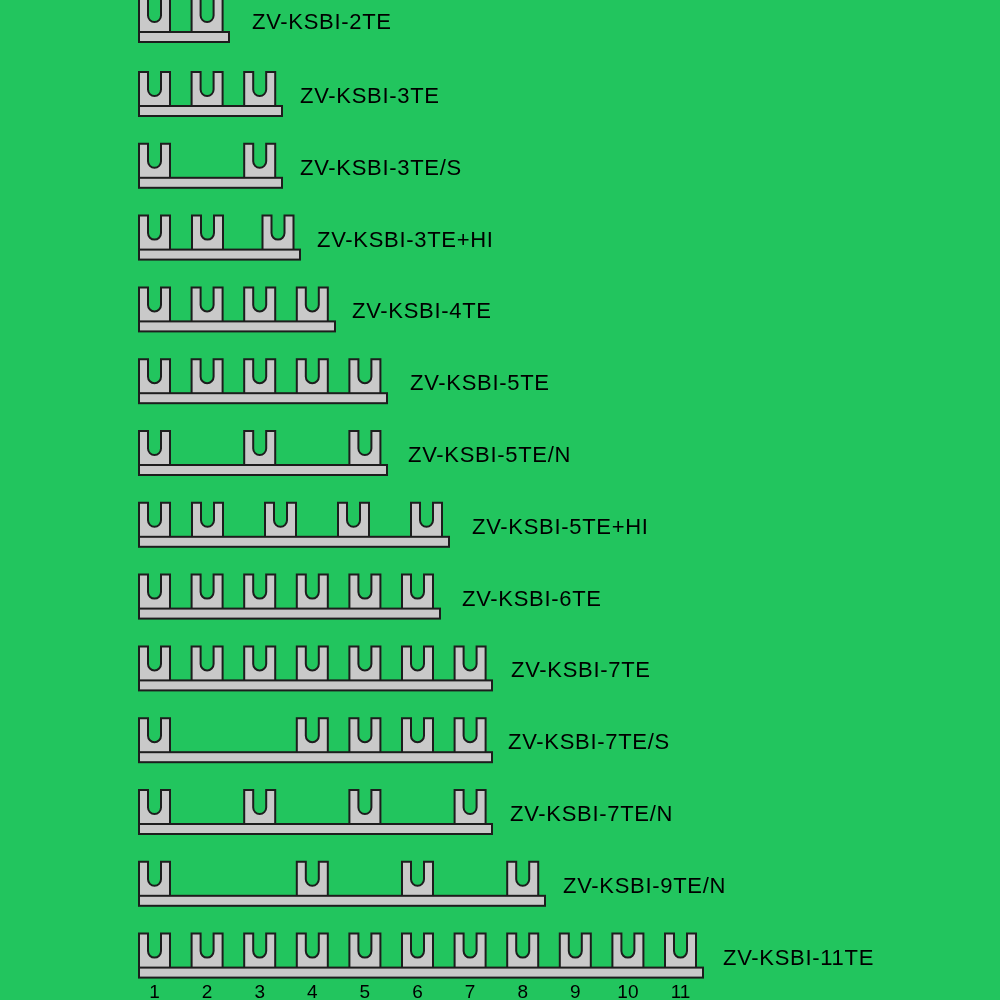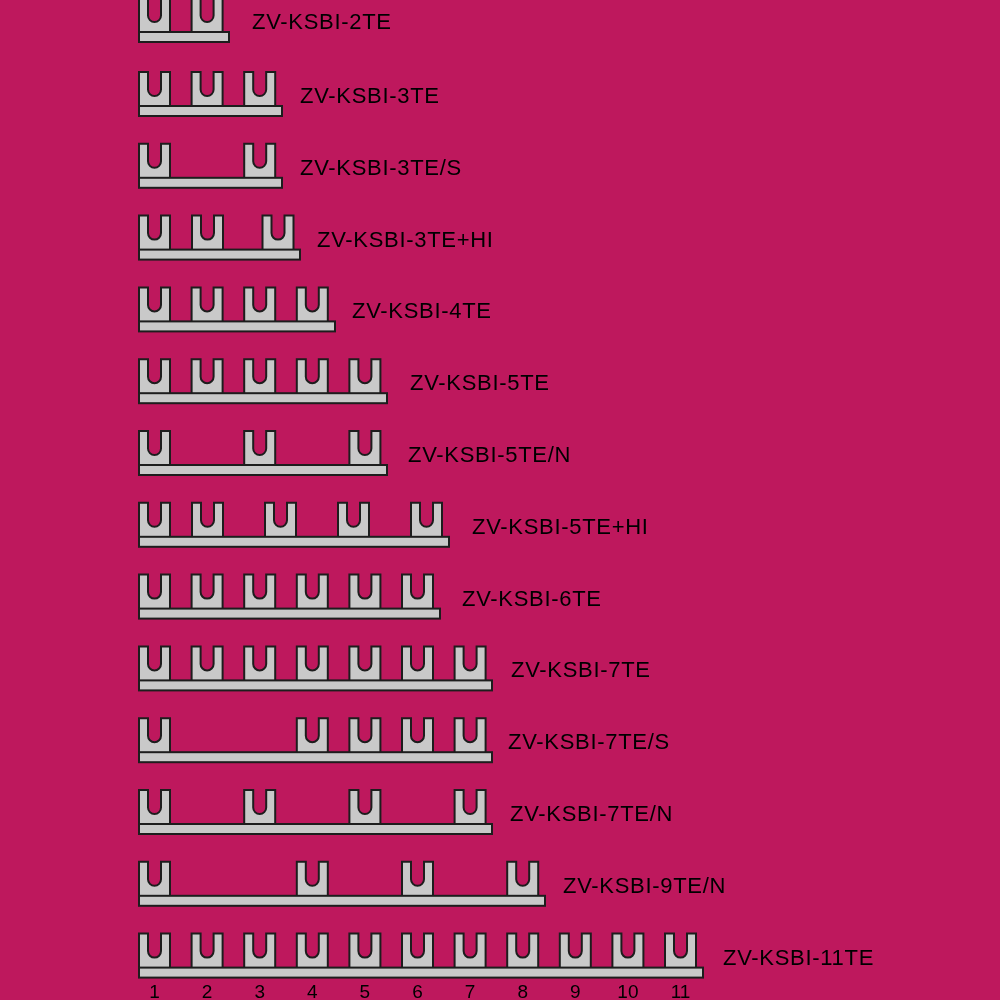--- a/index.html
+++ b/index.html
@@ -8,21 +8,21 @@
     width: 1000px;
     height: 1000px;
     background: #ffffff;
     overflow: hidden;
     font-family: "Liberation Sans", sans-serif;
   }
   .stage {
     position: relative;
     width: 1000px;
     height: 1000px;
-    background: #be185d;
+    background: #22c55e;
   }
   svg { display: block; }
   text.busbar-label {
     font-family: "Liberation Sans", sans-serif;
     font-size: 22px;
     letter-spacing: 0.7px;
     fill: #000000;
   }
   text.position-number {
     font-family: "Liberation Sans", sans-serif;

